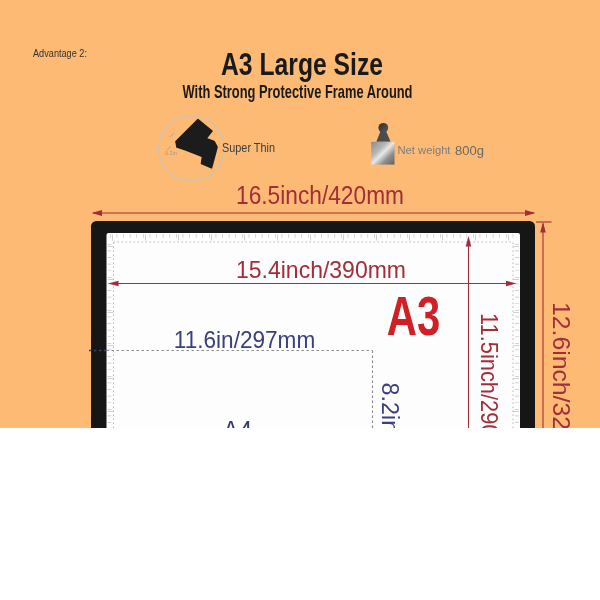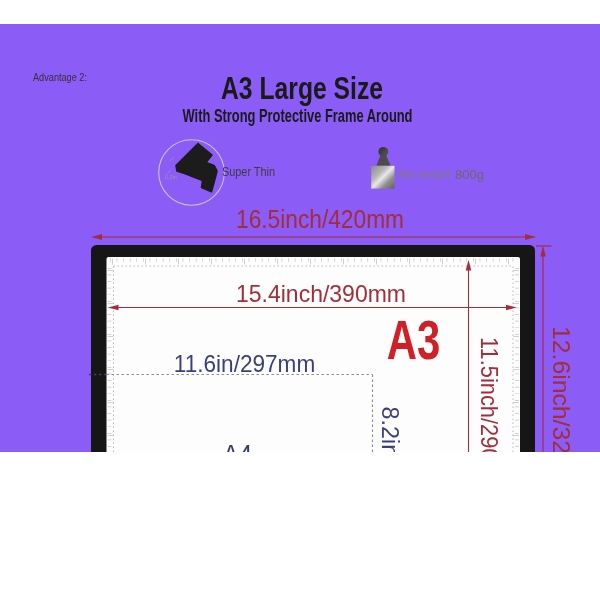--- a/index.html
+++ b/index.html
@@ -1,17 +1,17 @@
 <!DOCTYPE html>
 <html><head>
 <meta charset="utf-8">
 <style>
   html,body{margin:0;padding:0;background:#ffffff;}
-  #stage{position:relative;width:600px;height:428px;background:#8b5cf6;overflow:hidden;
-         font-family:"Liberation Sans", sans-serif;margin-top:24px;}
+  #stage{position:relative;width:600px;height:428px;background:#fdba74;overflow:hidden;
+         font-family:"Liberation Sans", sans-serif;}
   svg text{font-family:"Liberation Sans", sans-serif;}
 </style>
 </head>
 <body>
 <div id="stage">
 <svg width="600" height="600" viewBox="0 0 600 600">
   <defs>
     <linearGradient id="wbody" x1="0" y1="0" x2="1" y2="1">
       <stop offset="0" stop-color="#8a8a8a"></stop>
       <stop offset="0.35" stop-color="#b8b8b8"></stop>

